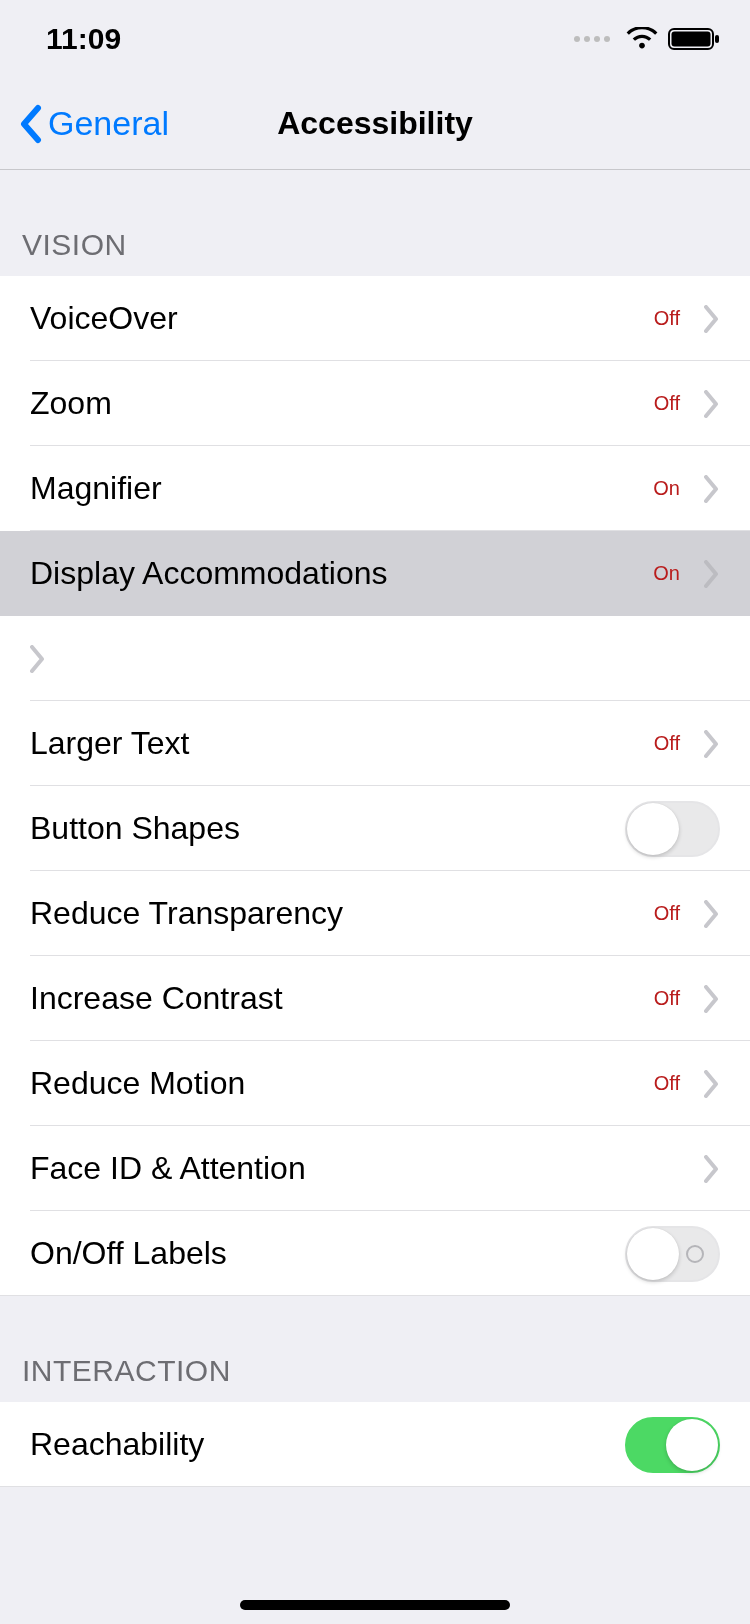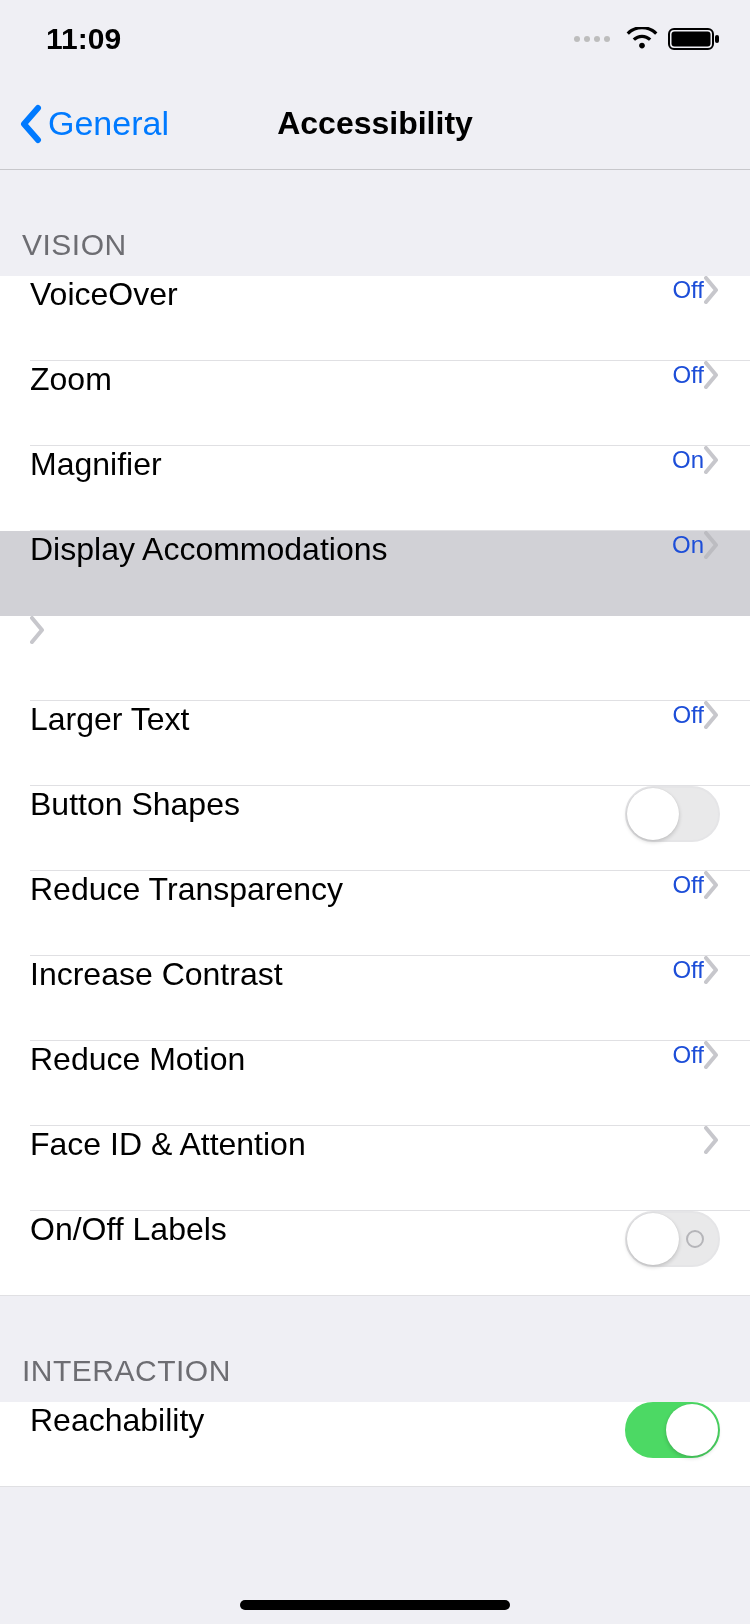--- a/index.html
+++ b/index.html
@@ -72,44 +72,44 @@
   .section-header {
     padding: 58px 30px 14px 22px;
     color: #6d6d72;
     font-size: 30px;
     letter-spacing: 0.5px;
   }
 
   .group { background: #fff; }
   .row {
     display: flex;
-    align-items: flex-start;
+    align-items: center;
     height: 85px;
     padding: 0 30px;
     position: relative;
   }
   .row::after {
     content: "";
     position: absolute;
     left: 30px; right: 0; bottom: 0;
     height: 1px;
     background: #e0e0e3;
   }
   .group .row:last-child::after { left: 0; right:0; }
   .row.highlighted { background: #d1d1d6; }
   .row.highlighted::after { background: transparent; }
   .row-label {
     flex: 1;
     font-size: 32px;
     color: #000;
   }
   .row-value {
-    font-size: 24px;
-    color: #1d4ed8;
-    margin-right: 0;
+    font-size: 20px;
+    color: #b91c1c;
+    margin-right: 24px;
   }
   .chevron svg { display: block; }
   .chevron { color: #c7c7cc; }
 
   .toggle {
     width: 95px;
     height: 56px;
     border-radius: 28px;
     background: #e9e9ea;
     border: 2px solid #e5e5e7;

